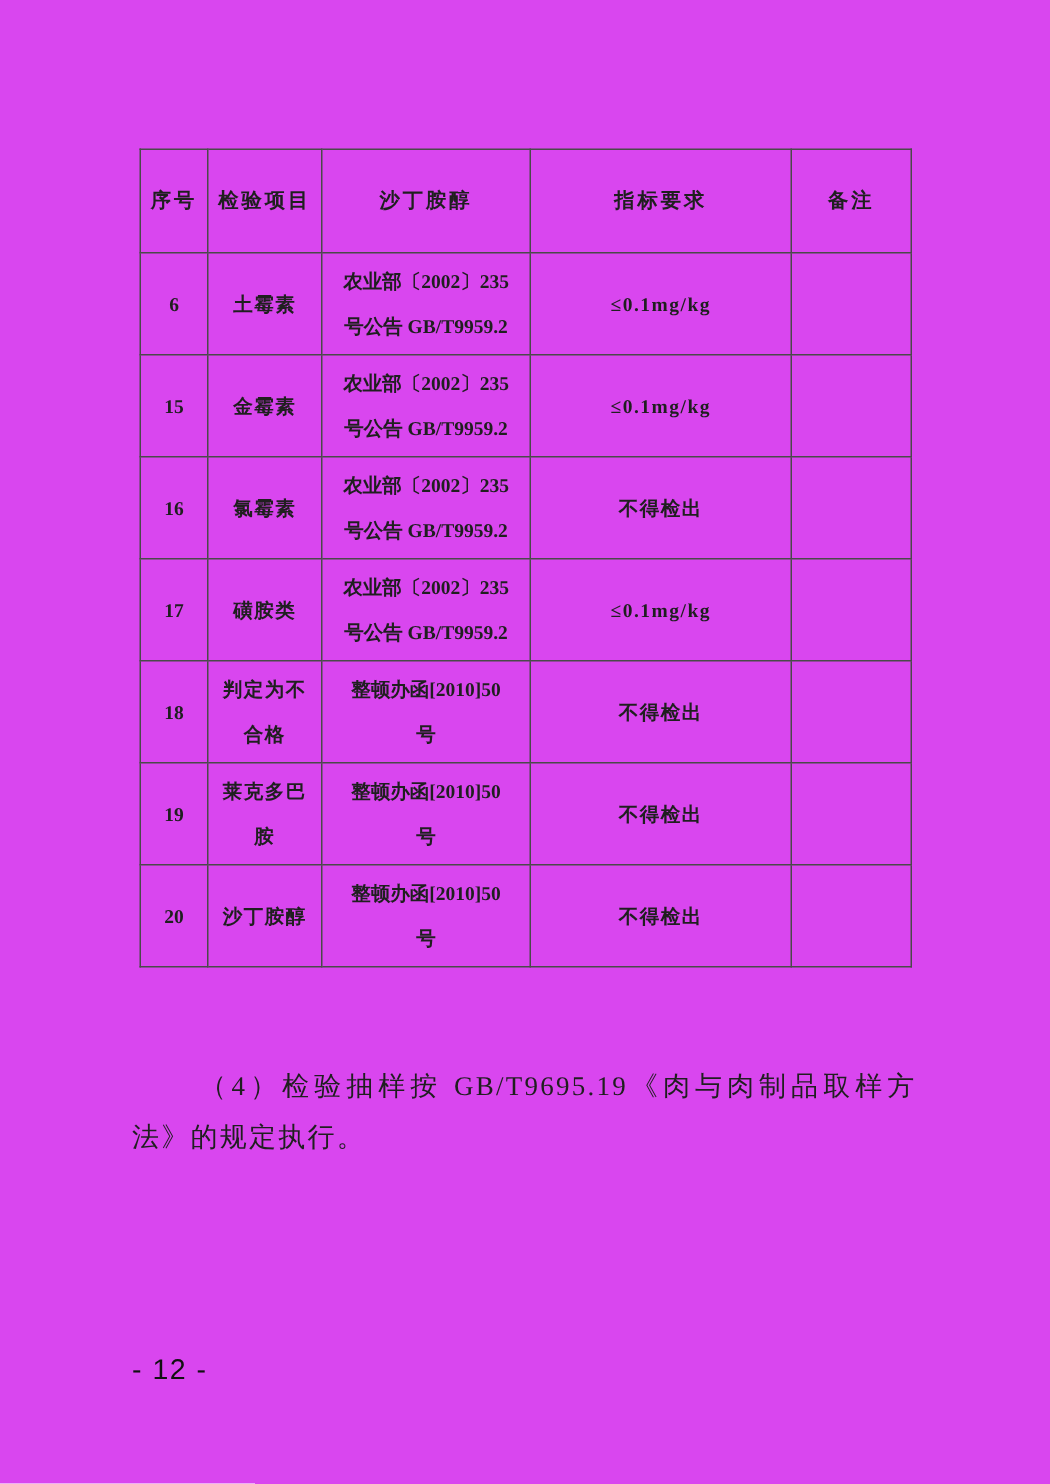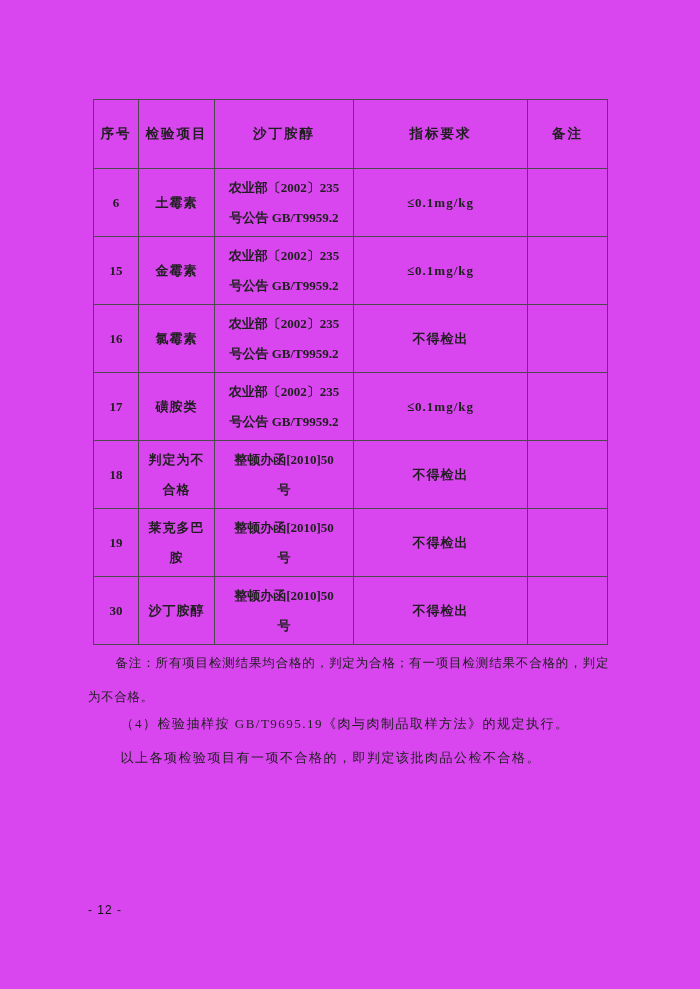--- a/index.html
+++ b/index.html
@@ -21,27 +21,27 @@
   td.cell-item { line-height:30px; letter-spacing:1px; }
   td.cell-standard div { line-height:30px; white-space:nowrap; }
   td.cell-requirement { letter-spacing:1px; }
   .note {
     position:absolute; left:88px; top:646px; width:521px;
     font-size:12.5px; line-height:34px; letter-spacing:0.6px;
     text-indent:2.2em; text-align:justify;
   }
   .paras {
     position:absolute; left:88px; top:707px; width:523px;
-    font-size:13px; line-height:34px; letter-spacing:1.5px; text-align:justify;
+    font-size:18px; line-height:34px; letter-spacing:1.5px; text-align:justify;
   }
   .paras p { margin:0; text-indent:2.5em; }
   .pageno {
     position:absolute; left:88px; top:903px;
     font-family:"Liberation Sans","DejaVu Sans",sans-serif;
-    font-size:12px; letter-spacing:1px; color:#111;text-align:right;
+    font-size:19px; letter-spacing:1px; color:#111;text-align:right;
   }
 </style>
 </head>
 <body>
 
 <div class="page">
 
   <table class="spec">
     <colgroup>
       <col style="width:45px">
@@ -114,34 +114,32 @@
         <td class="cell-no">19</td>
         <td class="cell-item">莱克多巴胺</td>
         <td class="cell-standard">
           <div>整顿办函[2010]50</div>
           <div>号</div>
         </td>
         <td class="cell-requirement">不得检出</td>
         <td class="cell-remark"></td>
       </tr>
       <tr>
-        <td class="cell-no">30</td>
+        <td class="cell-no">20</td>
         <td class="cell-item">沙丁胺醇</td>
         <td class="cell-standard">
           <div>整顿办函[2010]50</div>
           <div>号</div>
         </td>
         <td class="cell-requirement">不得检出</td>
         <td class="cell-remark"></td>
       </tr>
     </tbody>
   </table>
 
-  <div class="note">备注：所有项目检测结果均合格的，判定为合格；有一项目检测结果不合格的，判定为不合格。</div>
 
   <div class="paras">
     <p>（4）检验抽样按 GB/T9695.19《肉与肉制品取样方法》的规定执行。</p>
-    <p>以上各项检验项目有一项不合格的，即判定该批肉品公检不合格。</p>
   </div>
 
   <div class="pageno">- 12 -</div>
 
 </div>
 
 </body></html>

